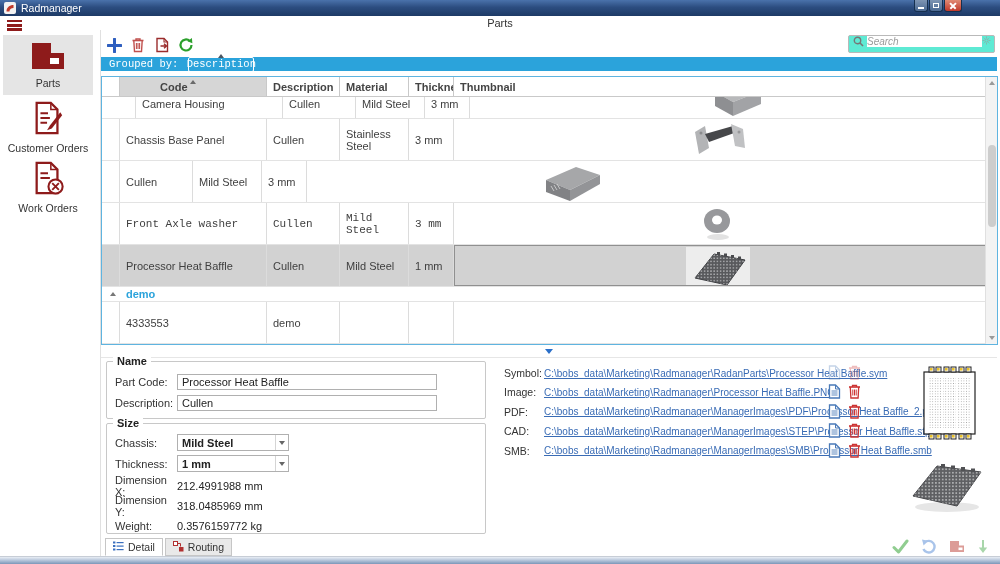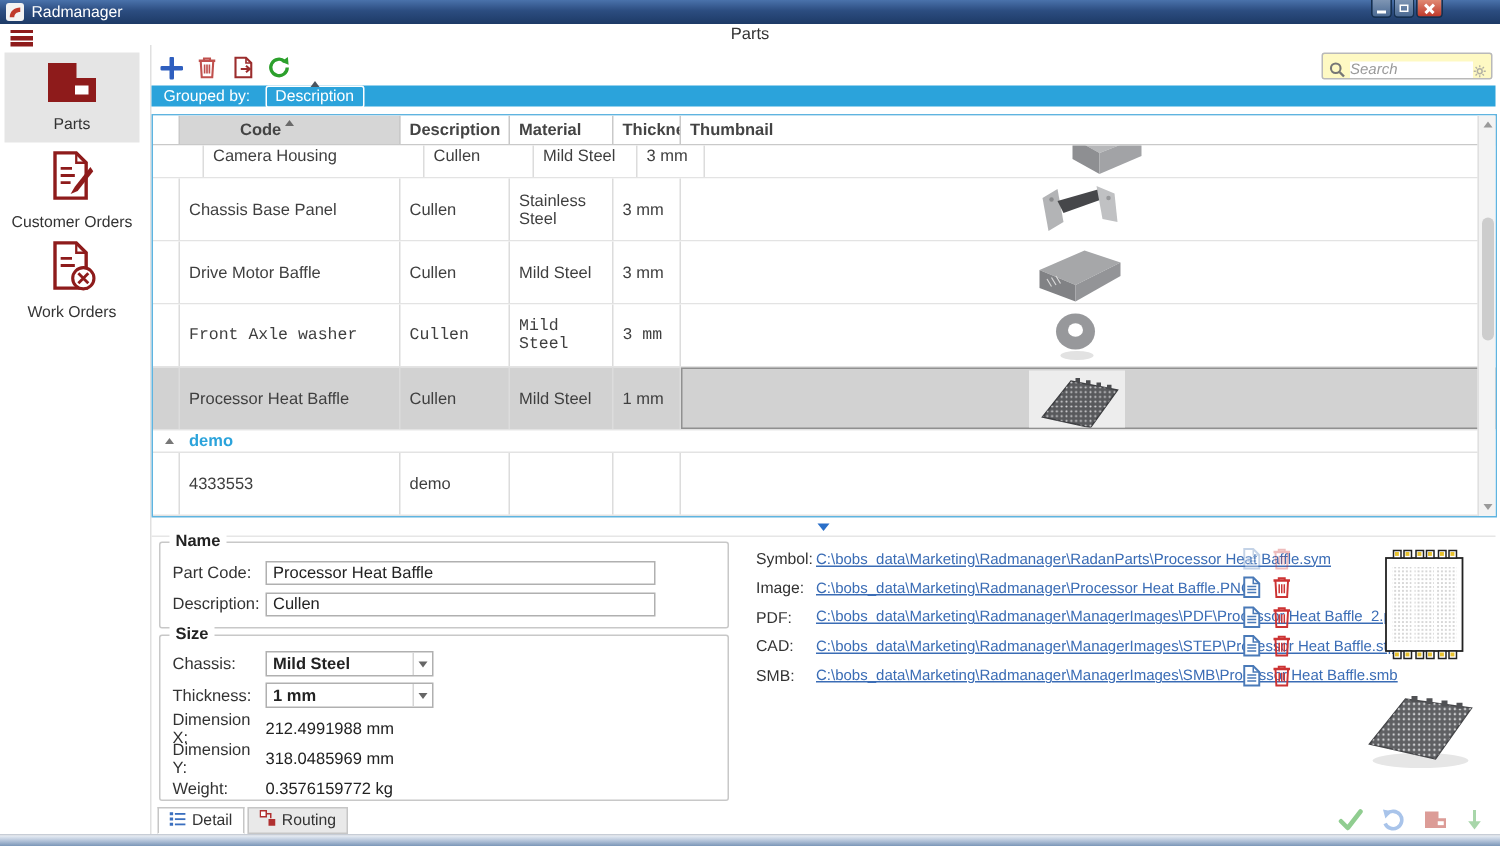--- a/index.html
+++ b/index.html
@@ -40,29 +40,29 @@
   .si-parts{top:3px;height:60px;background:#e5e5e5;}
   .si-cust{top:66px;height:58px;}
   .si-work{top:126px;height:58px;}
 
   
   .main{position:absolute;left:100px;top:30px;width:897px;height:526px;background:#fff;border-left:1px solid #e0e0e0;}
 
   .toolbar{position:absolute;left:4px;top:4px;height:22px;display:flex;align-items:center;gap:6px;}
   .tbtn{width:18px;height:18px;display:flex;align-items:center;justify-content:center;cursor:pointer;}
 
-  .search{position:absolute;right:2px;top:5px;width:114px;height:18px;border:1px solid #b9b9b9;border-radius:2px;
-    background:#fef9c3;display:flex;align-items:flex-end;}
+  .search{position:absolute;right:2px;top:5px;width:147px;height:18px;border:1px solid #b9b9b9;border-radius:2px;
+    background:#5eead4;display:flex;align-items:flex-start;}
   .search input{border:none;outline:none;flex:1;font-size:10px;font-family:"Liberation Sans",sans-serif;min-width:0;}
   .search input::placeholder{color:#9a9a9a;font-style:italic;}
   .search .mag{margin:0 3px 0 4px;display:inline-flex;}
   .search .gear{margin-right:3px;display:inline-flex;opacity:.75;}
 
   .groupbar{position:absolute;left:0;top:27px;width:100%;height:14px;background:var(--accent,#2ba3db);
-    display:flex;align-items:center;}
+    display:flex;align-items:center;font-family:Liberation Mono, monospace;}
   .groupbar .glabel{color:#fff;font-size:10.5px;margin-left:8px;}
   .gbtn{position:relative;margin-left:10px;width:66px;height:15px;border:1px solid #fff;border-radius:2px;
     color:#fff;font-size:10.5px;display:flex;align-items:center;justify-content:center;cursor:pointer;}
   .gbtn .drag-tri{position:absolute;top:-4px;left:50%;margin-left:-3px;width:0;height:0;
     border-left:3px solid transparent;border-right:3px solid transparent;border-bottom:4px solid #4b5560;}
 
   
   .table{position:absolute;left:0;top:46px;width:897px;height:269px;border:1px solid #5fb4e0;background:#fff;overflow:hidden;}
   .trow,.thead{position:absolute;left:0;width:895px;display:flex;}
   .cell{display:flex;align-items:center;padding-left:6px;font-size:11px;color:#3f3f3f;
@@ -313,21 +313,20 @@
             <circle cx="14" cy="13" r="1.5" fill="#8a8b8d"></circle>
             <polygon points="18,14 46,6 50,12 22,22" fill="#46474a"></polygon>
             <polygon points="44,4 56,9 58,28 48,26" fill="#c0c1c3"></polygon>
             <circle cx="52" cy="12" r="1.5" fill="#97989a"></circle>
           </svg>
         </div>
       </div>
 
       <div class="trow r3">
         <div class="cell c0"></div>
-        <div class="cell c1">Drive Motor Baffle</div>
         <div class="cell c2">Cullen</div>
         <div class="cell c3">Mild Steel</div>
         <div class="cell c4">3 mm</div>
         <div class="cell c5">
           <svg class="thumb" width="62" height="40" viewBox="0 0 62 40">
             <polygon points="6,18 36,5 60,13 30,28" fill="#a6a7a9"></polygon>
             <polygon points="6,18 30,28 30,39 6,30" fill="#818285"></polygon>
             <polygon points="30,28 60,13 60,22 30,39" fill="#939497"></polygon>
             <path d="M11 24l3 5M14 23l3 5M17 22l3 5" stroke="#d8d8d8" stroke-width=".8"></path>
           </svg>

